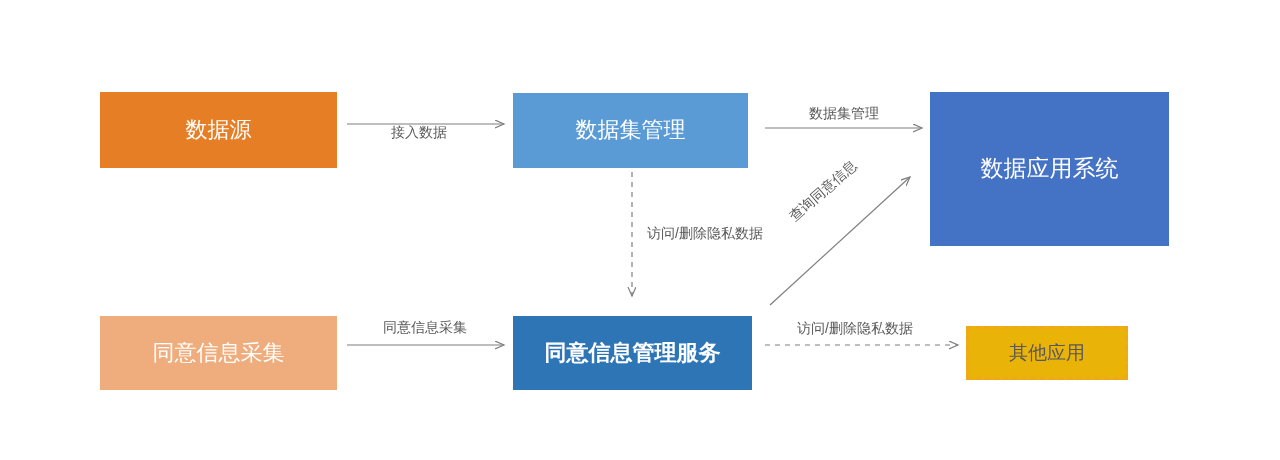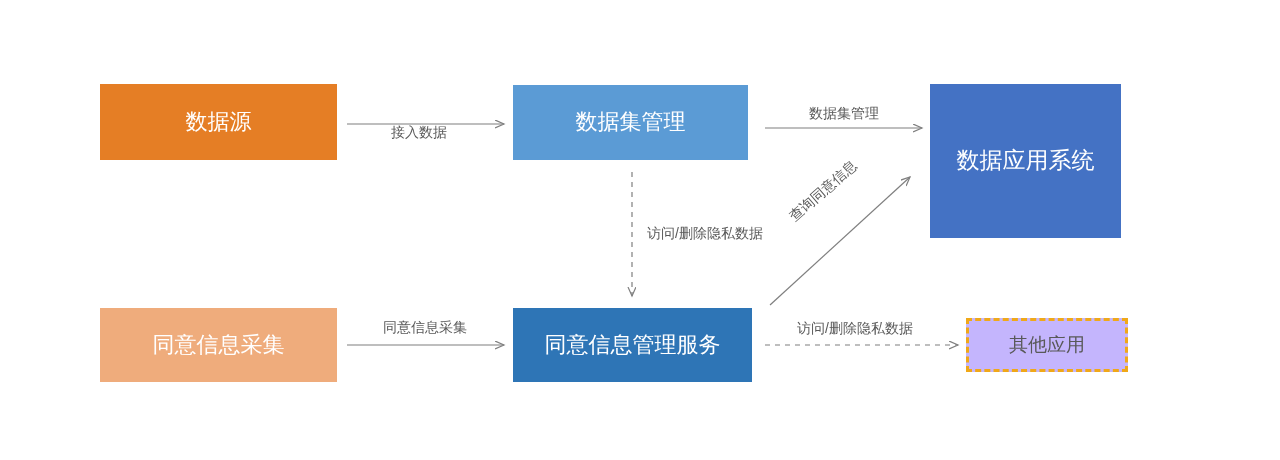--- a/index.html
+++ b/index.html
@@ -22,20 +22,21 @@
     height: 460px;
   }
   .node {
     position: absolute;
     display: flex;
     align-items: center;
     justify-content: center;
     box-sizing: border-box;
     text-align: center;
     line-height: 1.2;
+    margin-top: 8px;
   }
   .node-label {
     display: block;
     white-space: nowrap;
   }
   
   #node-data-source {
     left: 100px;
     top: 84px;
     width: 237px;
@@ -51,21 +52,21 @@
     width: 235px;
     height: 75px;
     background: #5b9bd5;
     color: #ffffff;
     font-size: 22px;
   }
   
   #node-data-app-system {
     left: 930px;
     top: 84px;
-    width: 191px;
+    width: 239px;
     height: 154px;
     background: #4472c4;
     color: #ffffff;
     font-size: 23px;
   }
   
   #node-consent-collection {
     left: 100px;
     top: 308px;
     width: 237px;
@@ -76,28 +77,29 @@
   }
   
   #node-consent-service {
     left: 513px;
     top: 308px;
     width: 239px;
     height: 74px;
     background: #2e75b6;
     color: #ffffff;
     font-size: 22px;
+    font-weight: bold;
   }
   
   #node-other-apps {
     left: 966px;
     top: 318px;
     width: 162px;
     height: 54px;
-    background: #c4b5fd;
+    background: #eab308;
     border: 3px dashed #f0a818;
     color: #595959;
     font-size: 19px;
   }
   .edge-label {
     position: absolute;
     color: #595959;
     font-size: 14px;
     white-space: nowrap;
   }

